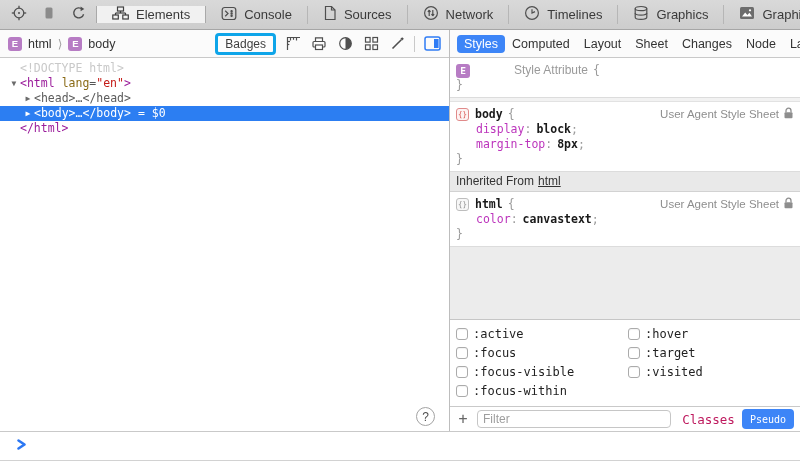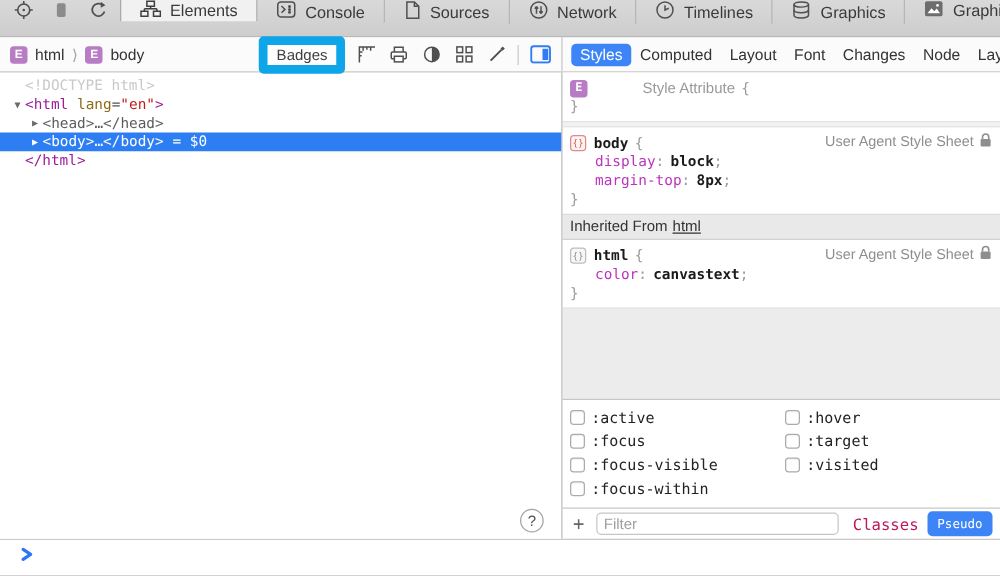--- a/index.html
+++ b/index.html
@@ -2,39 +2,39 @@
 <html><head>
 <meta charset="utf-8">
 <style>
   * { box-sizing: border-box; margin: 0; padding: 0; }
   html,body { width:800px; height:461px; }
   body { font-family:"Liberation Sans", sans-serif; background:#fff; overflow:hidden; }
   .app { width:800px; height:461px; display:flex; flex-direction:column; }
 
   
   .main-toolbar { height:30px; flex:0 0 30px; background:linear-gradient(#d9d9d9,#cdcdcd);
-    border-bottom:1px solid #a6a6a6; display:flex; align-items:flex-start; }
+    border-bottom:1px solid #a6a6a6; display:flex; align-items:center; }
   .tool-icon-btn { width:26px; display:flex; align-items:center; justify-content:center; }
   .left-icons { display:flex; align-items:stretch; padding:0 4px 0 6px; gap:4px; }
   .tab { display:flex; align-items:center; gap:7px; padding:0 15px; font-size:13px; color:#3a3a3a;
     border-right:1px solid #b6b6b6; }
   .tab.selected { background:#f1f1f1; border-left:1px solid #a9a9a9; border-right:1px solid #a9a9a9; }
 
   
   .content { flex:1 1 auto; display:flex; min-height:0; }
   .left-panel { width:450px; flex:0 0 450px; display:flex; flex-direction:column;
     border-right:1px solid #bdbdbd; background:#fff; position:relative; }
   .left-header { height:28px; flex:0 0 28px; background:#fbfbfb; border-bottom:1px solid #c9c9c9;
     display:flex; align-items:center; padding:0 8px; }
   .breadcrumb { display:flex; align-items:center; gap:6px; font-size:12.5px; color:#333; }
   .e-badge { width:14px; height:14px; border-radius:3px; background:#b77cc4; color:#fff;
     font-size:9.5px; font-weight:bold; display:flex; align-items:center; justify-content:center; }
   .crumb-sep { color:#9f9f9f; font-size:12px; }
   .left-header-right { margin-left:auto; display:flex; align-items:center; gap:8px; }
-  .badges-btn { font-size:12px; color:#3f3f3f; border:7px solid #0ea5e9; border-radius:4px;
+  .badges-btn { font-size:12px; color:#3f3f3f; border:3px solid #0ea5e9; border-radius:4px;
     padding:1px 7px; background:#fdfdfd; }
   .hdr-icon { display:flex; align-items:center; justify-content:center; width:18px; height:17px; }
   .hdr-sep { width:1px; height:16px; background:#c9c9c9; }
 
   
   .dom-tree { flex:1 1 auto; font-family:"DejaVu Sans Mono","Liberation Mono",monospace;
     font-size:11.5px; line-height:15px; padding-top:3px; }
   .dom-row { height:15px; white-space:pre; display:block; }
   .dom-row .tri { display:inline-block; width:12px; text-align:center; font-size:8px; color:#6b6b6b; vertical-align:1px; }
   .pad-doc { padding-left:20px; }
@@ -267,21 +267,21 @@
       <div class="help-btn">
           <span>?</span>
         </div>
     </div>
 
     <div class="right-panel">
       <div class="sidebar-tabs">
         <span class="stab selected">Styles</span>
         <span class="stab">Computed</span>
         <span class="stab">Layout</span>
-        <span class="stab">Font</span>
+        <span class="stab">Sheet</span>
         <span class="stab">Changes</span>
         <span class="stab">Node</span>
         <span class="stab">Layers</span>
       </div>
 
       <div class="styles-area">
 
         <div class="rule-section">
           <div class="rule-head">
             <span class="e-badge" style="margin-right:6px;">E</span>

